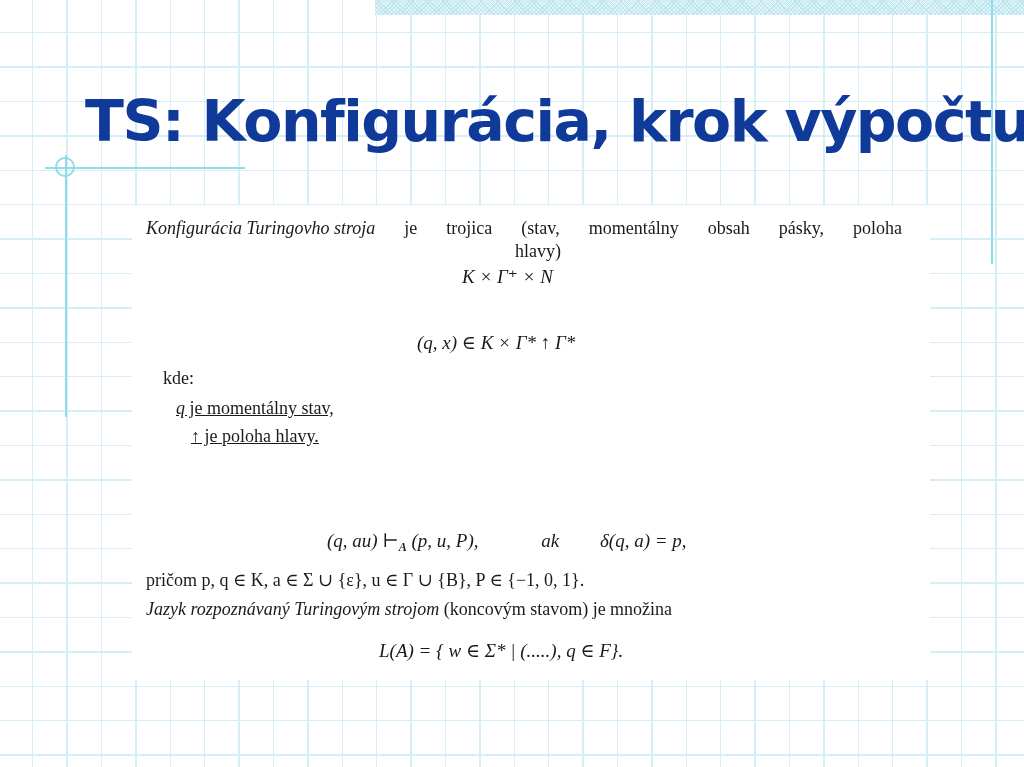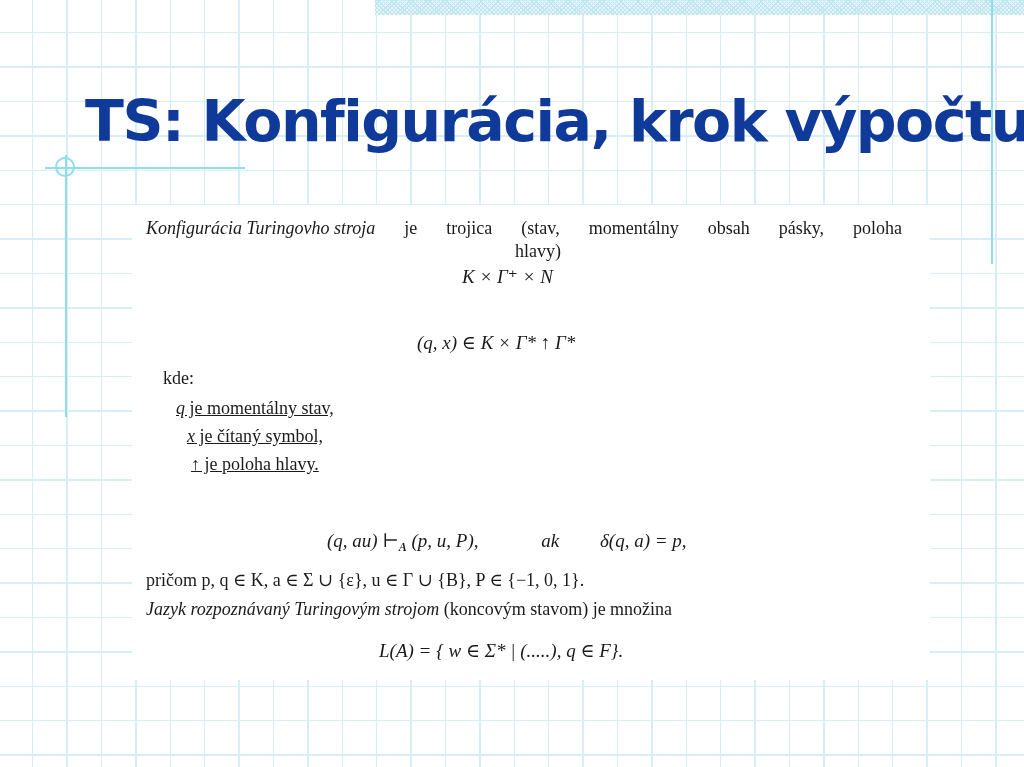--- a/index.html
+++ b/index.html
@@ -149,23 +149,20 @@
     <span class="m">(q, x)  ∈  K × Γ* ↑ Γ*</span>
   </div>
 
   <div class="line" style="position:absolute; left:14px; top:162px;margin-left:17px;">kde:</div>
 
   <div style="position:absolute; left:14px; top:192px;">
     <div class="line indent" style="height:28px;">
       <span class="m">q</span><span> je momentálny stav,</span>
     </div>
     <div class="line indent" style="height:28px;">
-      <span class="m">x</span><span> je čítaný symbol,</span>
-    </div>
-    <div class="line indent" style="height:28px;">
       <span>↑</span><span> je poloha hlavy.</span>
     </div>
   </div>
 
 
   <div class="eq" style="left:195px; top:324px;">
     <span class="m">(q, au) ⊢</span><span class="sub">A</span><span class="m"> (p, u, P),</span>
     <span class="m" style="margin-left:58px;">ak</span>
     <span class="m" style="margin-left:36px;">δ(q, a) = p,</span>
   </div>

